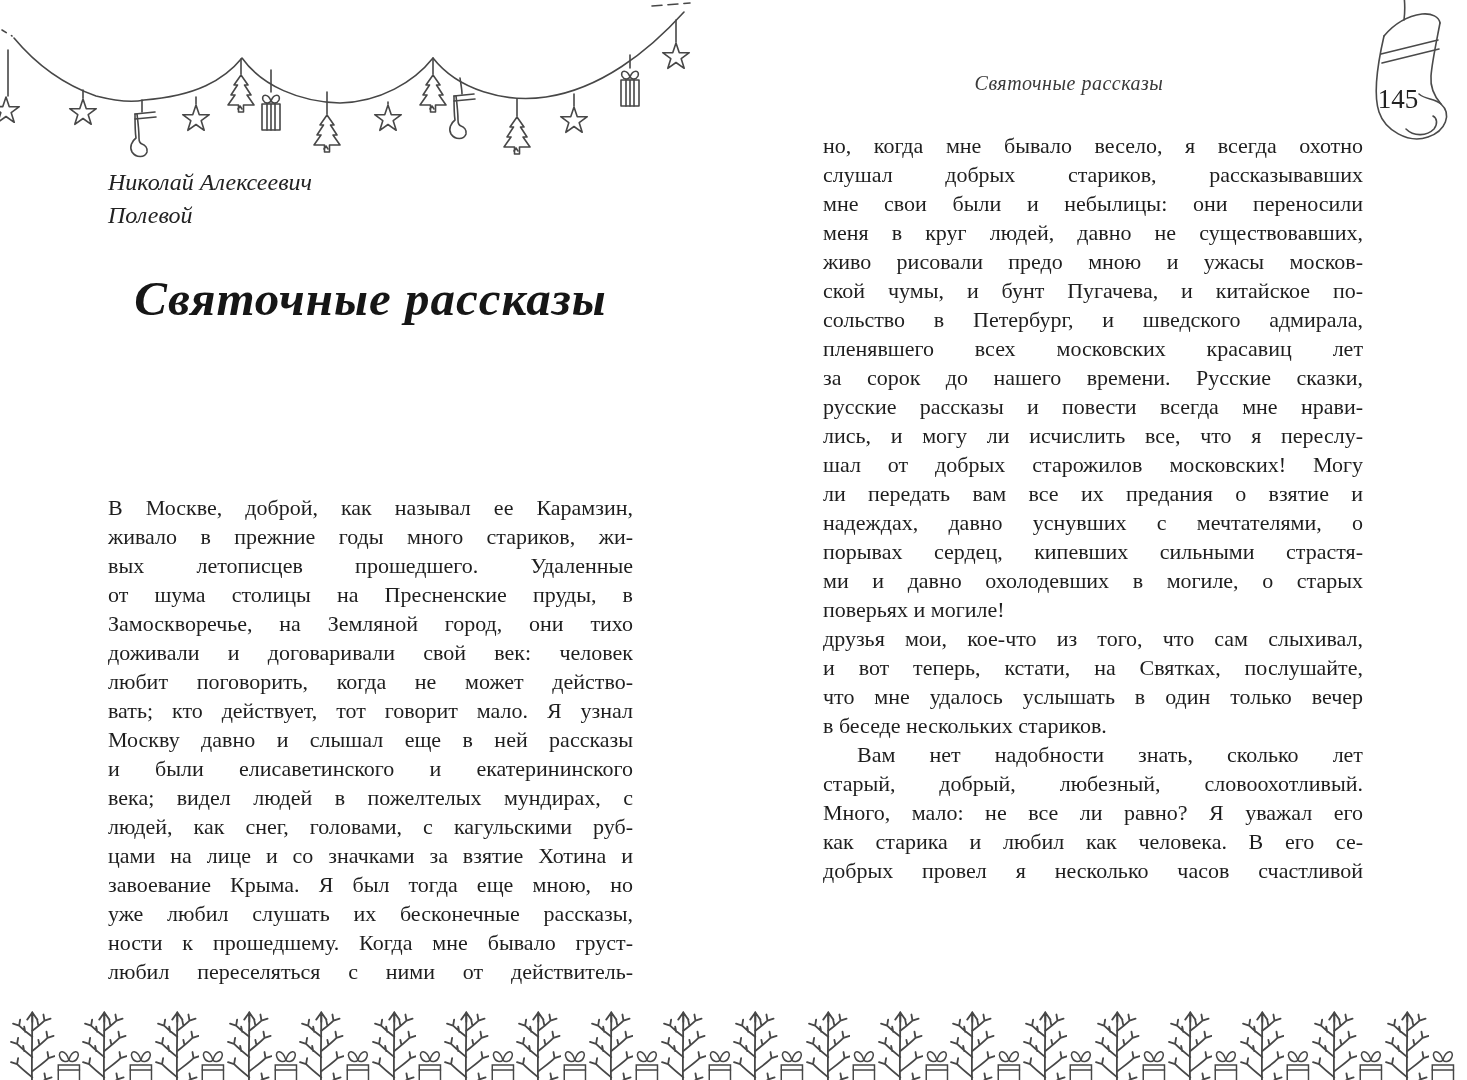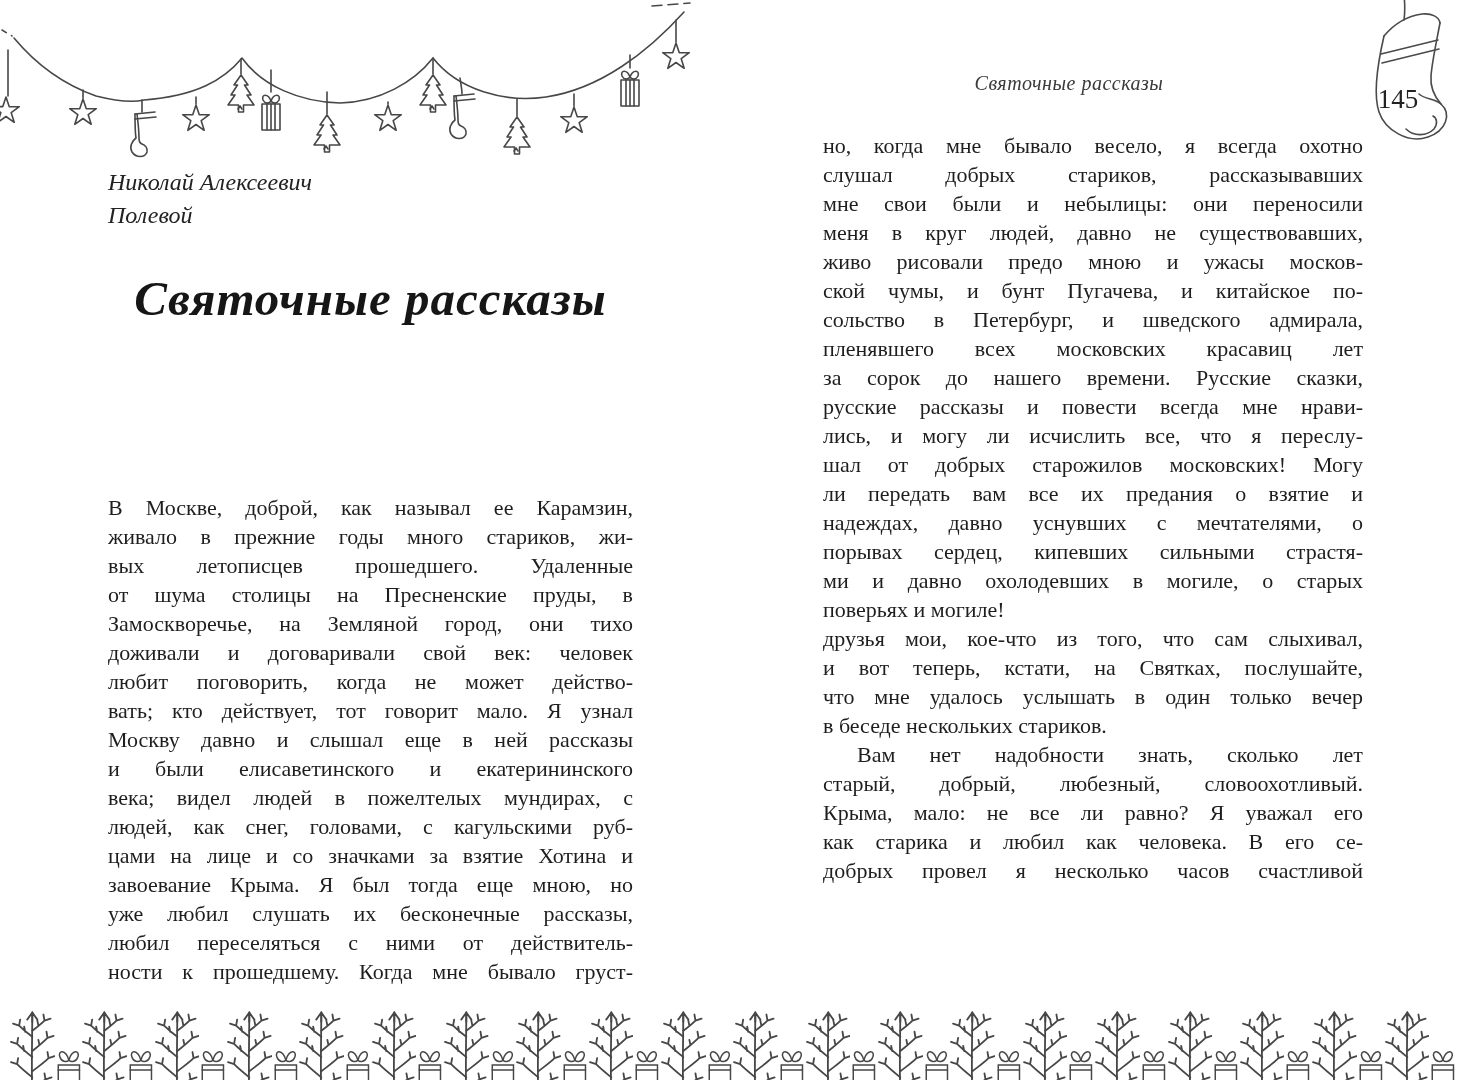--- a/index.html
+++ b/index.html
@@ -120,22 +120,22 @@
       <div class="jline">доживали и договаривали свой век: человек</div>
       <div class="jline">любит поговорить, когда не может действо-</div>
       <div class="jline">вать; кто действует, тот говорит мало. Я узнал</div>
       <div class="jline">Москву давно и слышал еще в ней рассказы</div>
       <div class="jline">и были елисаветинского и екатерининского</div>
       <div class="jline">века; видел людей в пожелтелых мундирах, с</div>
       <div class="jline">людей, как снег, головами, с кагульскими руб-</div>
       <div class="jline">цами на лице и со значками за взятие Хотина и</div>
       <div class="jline">завоевание Крыма. Я был тогда еще мною, но</div>
       <div class="jline">уже любил слушать их бесконечные рассказы,</div>
+      <div class="jline">ности к прошедшему. Когда мне бывало груст-</div>
       <div class="jline">любил переселяться с ними от действитель-</div>
-      <div class="jline">ности к прошедшему. Когда мне бывало груст-</div>
     </div>
 
   <div class="running-header">Святочные рассказы</div>
 
   <svg class="deco" style="left:1348px; top:-4px;" width="118" height="160" fill="none" stroke="#4a4a4a" stroke-width="1.6" stroke-linecap="round" stroke-linejoin="round">
     <path d="M56,0 C57,8 57,16 56,24"></path>
     <path d="M36,40 C46,28 60,20 74,18 C84,17 91,21 92,27"></path>
     <path d="M33,58 L90,44 M34,67 L91,53"></path>
     <path d="M92,27 C88,48 84,66 83,80 C82,92 86,100 93,108"></path>
     <path d="M36,40 C30,66 25,98 31,116 C37,134 60,148 80,141 C98,135 104,118 93,108 C86,102 78,104 71,98"></path>
@@ -165,21 +165,21 @@
       </div>
     <div>
         <div class="jline">друзья мои, кое-что из того, что сам слыхивал,</div>
         <div class="jline">и вот теперь, кстати, на Святках, послушайте,</div>
         <div class="jline">что мне удалось услышать в один только вечер</div>
         <div class="jline lastleft">в беседе нескольких стариков.</div>
       </div>
     <div>
         <div class="jline indent">Вам нет надобности знать, сколько лет</div>
         <div class="jline">старый, добрый, любезный, словоохотливый.</div>
-        <div class="jline">Крыма, мало: не все ли равно? Я уважал его</div>
+        <div class="jline">Много, мало: не все ли равно? Я уважал его</div>
         <div class="jline">как старика и любил как человека. В его се-</div>
         <div class="jline">добрых провел я несколько часов счастливой</div>
       </div>
   </div>
 
   <div class="bottom-border" id="bottom-border">
       <svg width="45" height="90" viewBox="0 0 44 88" fill="none" stroke="#474747" stroke-width="1.8" stroke-linecap="round">
         <use href="#twig"></use>
       </svg>
       <svg width="28" height="48" viewBox="0 0 34 58" fill="none" stroke="#474747" stroke-width="1.8" stroke-linecap="round">

